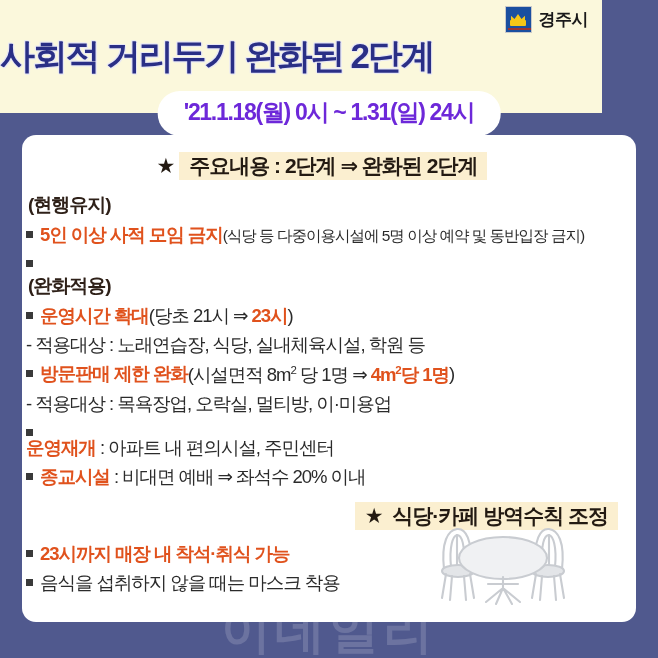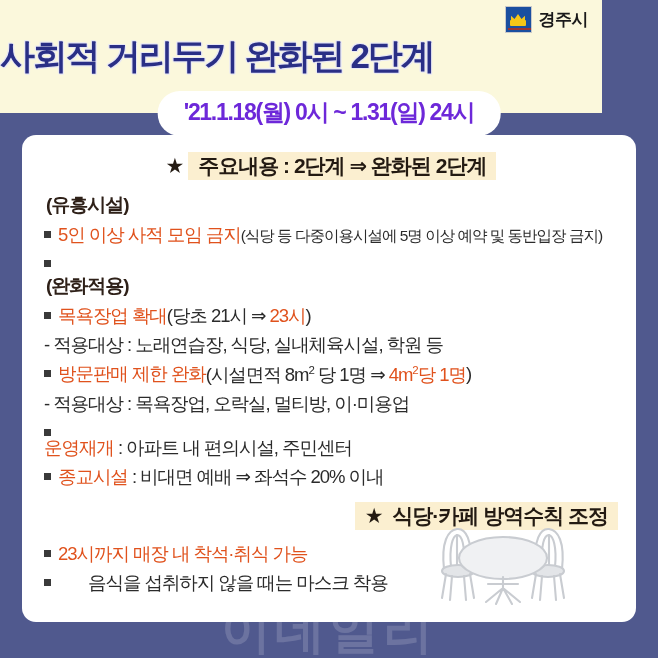--- a/index.html
+++ b/index.html
@@ -107,21 +107,21 @@
   .row {
     display:flex; align-items:flex-start;
     font-size:18.5px; letter-spacing:-1.05px;
     color:#2b2b2b; white-space:nowrap; line-height:1.25;
   }
   .bullet {
     display:inline-block; width:7px; height:7px; background:#3a3a3a;
     margin:8px 7px 0 0; flex:none;
   }
   .dash { margin-right:4px; flex:none; }
-  .accent { color:#e0521d; font-weight:normal; }
+  .accent { color:#e0521d; font-weight:bold; }
   .plain  { color:#2b2b2b; }
   .small  { font-size:15.5px; letter-spacing:-1px; }
   sup { font-size:.62em; vertical-align:super; }
 
   .table-art { position:absolute; right:58px; bottom:16px; width:150px; height:92px; }
 </style>
 </head>
 <body>
 
 <div class="header">
@@ -135,34 +135,34 @@
   <div class="main-title">사회적 거리두기 완화된 2단계</div>
 </div>
 
 <div class="band"></div>
 
 <div class="date-pill">'21.1.18(월) 0시 ~ 1.31(일) 24시</div>
 
 <div class="watermark">이데일리</div>
 
 <div class="card">
-  <div id="card-body" style="padding:17px 18px 0 22px;">
+  <div id="card-body" style="padding:17px 18px 0 4px;">
       <div class="sec-head" style="margin: 0px 0px 12px;"><span class="star">★</span> <span class="hl">주요내용 : 2단계 ⇒ 완화된 2단계</span></div>
-      <div class="grp-label" style="margin: 6px 0px 5px 2px;">(유흥시설)</div>
+      <div class="grp-label" style="margin: 6px 0px 5px 2px;">(현행유지)</div>
       <div class="row" style="margin: 0px 0px 6px;">
         <span class="bullet"></span>
         <span><span class="accent">5인 이상 사적 모임 금지</span><span class="small">(식당 등 다중이용시설에 5명 이상 예약  및 동반입장 금지)</span></span>
       </div>
       <div class="row" style="margin: 0px 0px 6px;">
         <span class="bullet"></span>
       </div>
       <div class="grp-label" style="margin: 6px 0px 5px 2px;">(완화적용)</div>
       <div class="row" style="margin: 0px 0px 6px;">
         <span class="bullet"></span>
-        <span><span class="accent">목욕장업 확대</span><span class="plain">(당초 21시 ⇒ </span><span class="accent">23시</span><span class="plain">)</span></span>
+        <span><span class="accent">운영시간 확대</span><span class="plain">(당초 21시 ⇒ </span><span class="accent">23시</span><span class="plain">)</span></span>
       </div>
       <div class="row" style="margin: 0px 0px 6px;">
         <span class="dash">-</span>
         <span><span class="plain">적용대상 : 노래연습장, 식당, 실내체육시설, 학원 등</span></span>
       </div>
       <div class="row" style="margin: 0px 0px 6px;">
         <span class="bullet"></span>
         <span><span class="accent">방문판매 제한 완화</span><span class="plain">(시설면적 8m<sup>2</sup> 당 1명 ⇒ </span><span class="accent">4m<sup>2</sup>당 1명</span><span class="plain">)</span></span>
       </div>
       <div class="row" style="margin: 0px 0px 6px;">
@@ -175,21 +175,21 @@
       </div>
       <div class="row" style="margin: 0px 0px 6px;">
         <span class="bullet"></span>
         <span><span class="accent">종교시설</span><span class="plain"> : 비대면 예배 ⇒ 좌석수 20% 이내</span></span>
       </div>
       <div class="sec-head" style="margin: 14px 0px 12px; text-align: right;"><span class="hl"><span class="star">★</span>&nbsp; 식당·카페 방역수칙 조정</span></div>
       <div class="row" style="margin: 0px 0px 6px;">
         <span class="bullet"></span>
         <span><span class="accent">23시까지 매장 내 착석·취식 가능</span></span>
       </div>
-      <div class="row" style="margin: 0px 0px 6px; gap: 30px;">
+      <div class="row" style="margin: 0px 0px 6px;">
         <span class="bullet"></span>
         <span><span class="plain">음식을 섭취하지 않을 때는 마스크 착용</span></span>
       </div>
     </div>
 
   <svg class="table-art" viewBox="0 0 150 92">
     <g fill="none" stroke="#c9ccd1" stroke-width="2.1" stroke-linecap="round">
 
       <path d="M16 55 C13 28 20 16 29 15 C38 14 44 26 43 52"></path>
       <path d="M23 53 C21 32 25 22 29 21 C34 21 37 31 36 52"></path>

